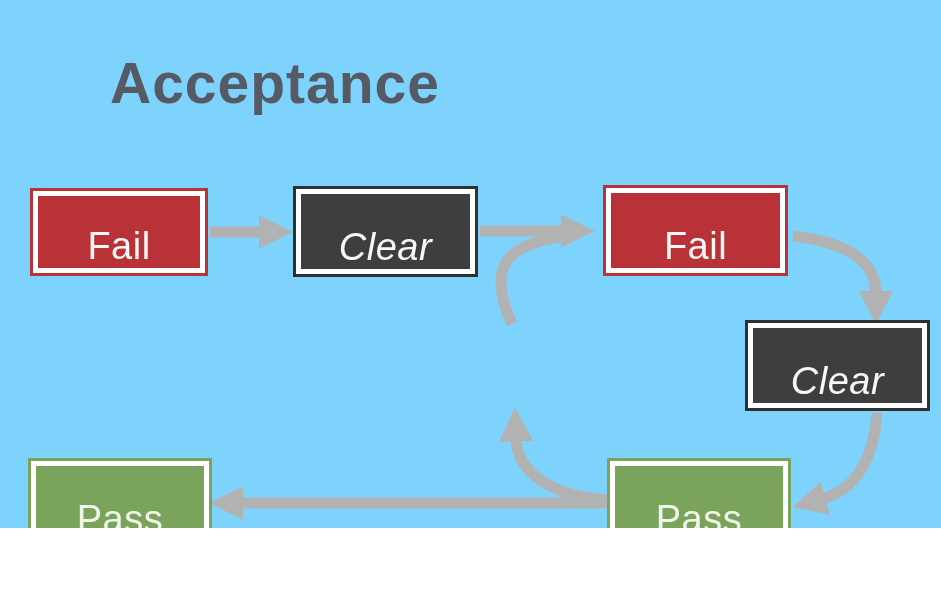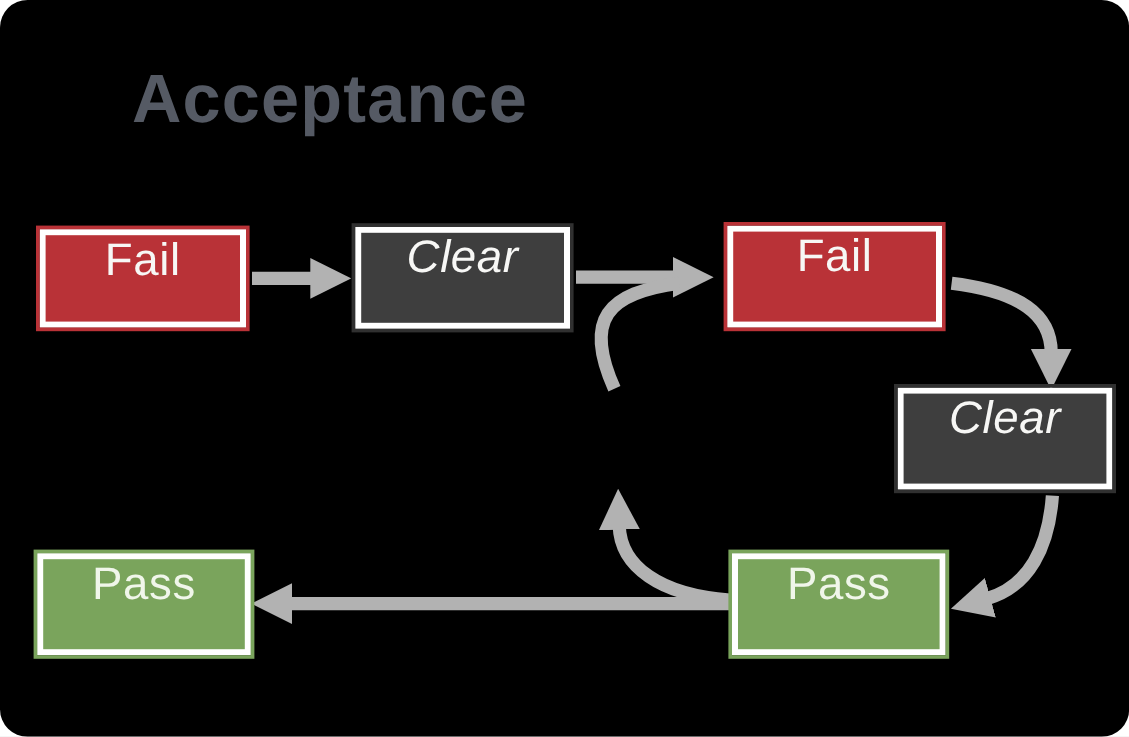--- a/index.html
+++ b/index.html
@@ -4,24 +4,23 @@
 <style>
   html, body {
     margin: 0;
     padding: 0;
     background: #ffffff;
     font-family: "Liberation Sans", sans-serif;
   }
   .canvas {
     position: relative;
     width: 941px;
-    height: 614px;
-    background: #000000;
+    height: 528px;
+    background: #7dd3fc;
     overflow: hidden;
-    border-radius: 23px;
   }
   .arrows {
     position: absolute;
     left: 0;
     top: 0;
     z-index: 1;
   }
   .heading {
     position: absolute;
     z-index: 2;
@@ -32,21 +31,21 @@
     letter-spacing: 1px;
     white-space: nowrap;
   }
   .heading.acceptance { left: 110px; top: 50px; width: 322px; }
   .heading.unit       { left: 600px; top: 50px; width: 204px; }
   .node {
     position: absolute;
     z-index: 3;
     box-sizing: border-box;
     display: flex;
-    align-items: flex-start;
+    align-items: flex-end;
     justify-content: center;
     border: 5px solid #ffffff;
     color: #f7f7f5;
     font-size: 38px;
     font-weight: 300;
     letter-spacing: 0.5px;
     white-space: nowrap;
   }
   .node.red    { background: #b93237; outline: 3px solid #b93237; }
   .node.dark   { background: #3e3e3e; outline: 3px solid #303030; font-style: italic; }

